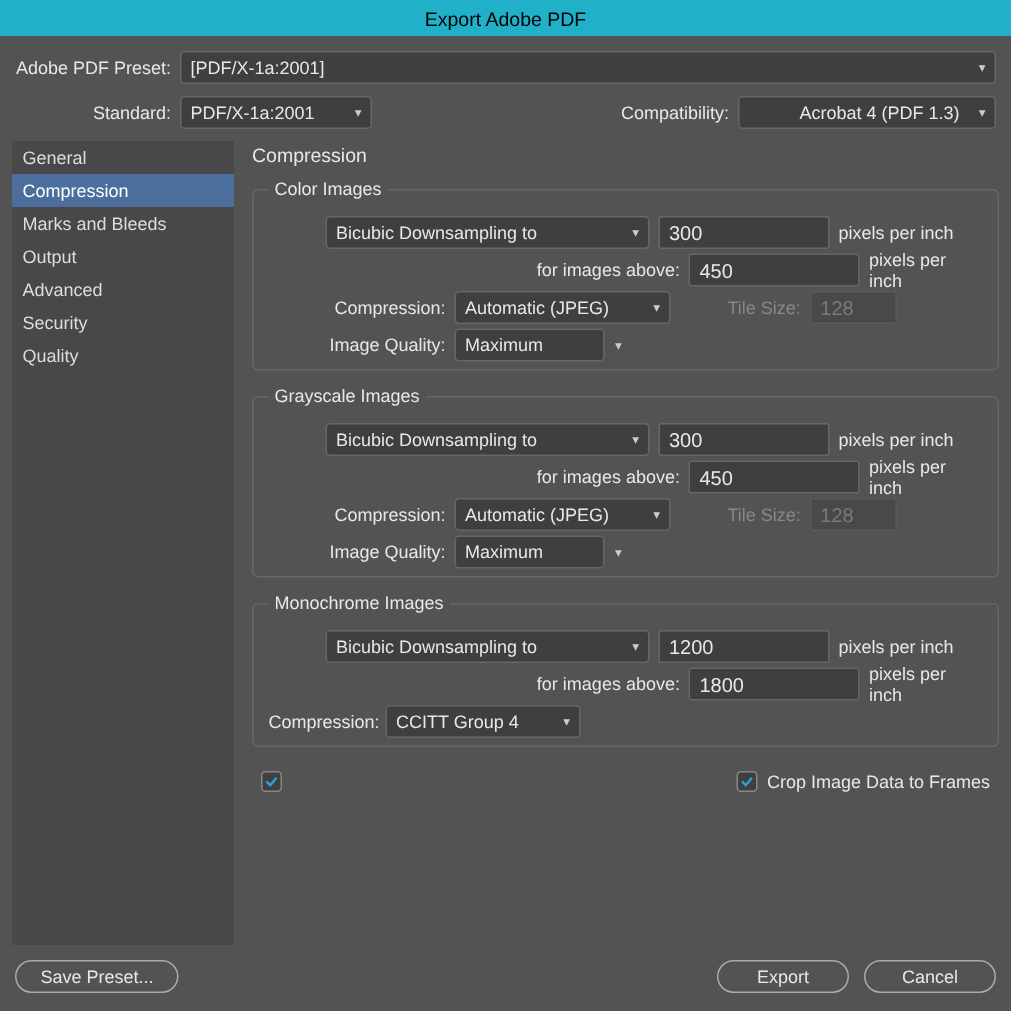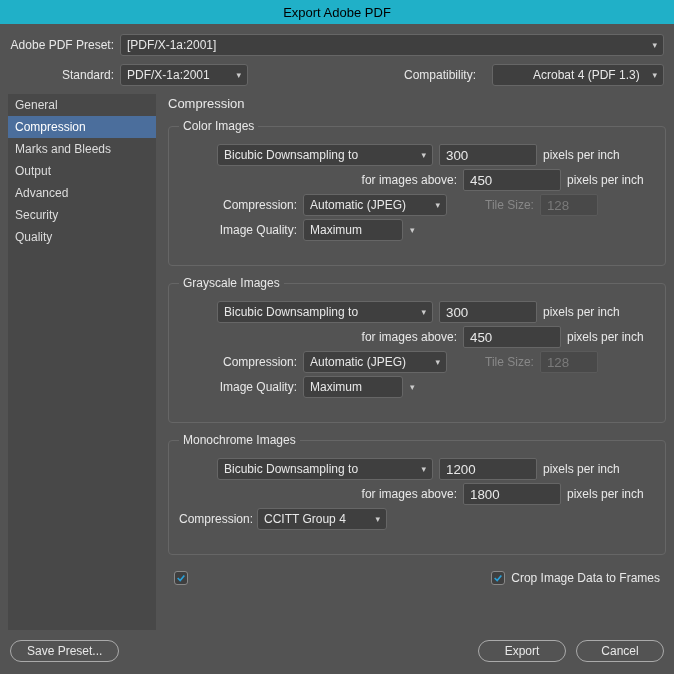--- a/index.html
+++ b/index.html
@@ -6,40 +6,40 @@
   body { width: 674px; height: 674px; background: #535353; color: #e8e8e8; font-size: 12px; overflow: hidden; }
   .titlebar { background: #20b0c8; height: 24px; display: flex; align-items: center; justify-content: center; color: #000; font-size: 13px; }
   .preset-row { display: flex; align-items: center; padding: 10px 10px 4px 10px; }
   .preset-row label { width: 110px; text-align: right; padding-right: 6px; }
   .preset-row .dropdown { flex: 1; }
   .std-row { display: flex; align-items: center; padding: 4px 10px 8px 10px; }
   .std-row .left { display: flex; align-items: center; flex: 1; }
   .std-row .left label { width: 110px; text-align: right; padding-right: 6px; }
   .std-row .left .dropdown { width: 128px; }
   .std-row .right { display: flex; align-items: center; }
-  .std-row .right label { padding-right: 16px; }
+  .std-row .right label { padding-right: 6px; }
   .std-row .right .dropdown { width: 172px; padding-left: 40px; }
   .main { display: flex; padding: 0 8px; }
   .sidebar { width: 148px; background: #484848; display: flex; flex-direction: column; height: 536px; }
   .sidebar-item { padding: 4px 7px; font-size: 12px; color: #ddd; cursor: default; height: 22px; display: flex; align-items: center; }
   .sidebar-item.selected { background: #4b6e9c; color: #fff; }
   .content { flex: 1; padding: 0 0 0 12px; }
   .section-title { font-size: 13px; color: #e8e8e8; padding: 2px 0 8px 0; }
-  fieldset { border: 1px solid #666; border-radius: 4px; padding: 8px 10px 21px 10px; margin-bottom: 10px; position: relative; }
+  fieldset { border: 1px solid #666; border-radius: 4px; padding: 8px 10px 2px 10px; margin-bottom: 10px; position: relative; }
   fieldset legend { padding: 0 4px; font-size: 12px; color: #e8e8e8; }
   .row { display: flex; align-items: center; margin: 3px 0; height: 22px; }
   .spacer-col { width: 38px; }
   .dropdown { background: #3f3f3f; border: 1px solid #666; color: #e8e8e8; height: 22px; border-radius: 3px; display: flex; align-items: center; justify-content: space-between; padding: 0 6px; position: relative; }
   .dropdown .chev { margin-left: 6px; font-size: 9px; color: #ccc; }
   .text-input { background: #3f3f3f; border: 1px solid #666; color: #e8e8e8; height: 22px; border-radius: 2px; padding: 0 6px; }
   .label-right { width: 124px; text-align: right; padding-right: 6px; }
   .dd-wide { width: 216px; }
   .dd-comp { width: 144px; }
   .dd-iq { width: 100px; gap: 42px; }
-  .num { width: 98px; margin-left: 6px; }
+  .num { width: 114px; margin-left: 6px; }
   .ppi { margin-left: 6px; }
   .tile-label { margin-left: 38px; color: #888; }
   .tile-input { background: #494949; border: 1px solid #5a5a5a; color: #7a7a7a; height: 22px; border-radius: 2px; padding: 0 6px; width: 58px; margin-left: 6px; }
   .comp-row { display:flex; align-items:center; }
   .comp-row .lab { width: 78px; text-align:right; padding-right:6px; }
   .check-row { display: flex; align-items: center; padding: 2px 4px; }
   .check-icon { width: 14px; height: 14px; border: 1px solid #888; border-radius: 3px; background: #3f3f3f; display: inline-flex; align-items: center; justify-content: center; margin-right: 6px; }
   .check-icon svg { width: 10px; height: 10px; }
   .check-icon svg path { stroke: #29a0d8; stroke-width: 2; fill: none; }
   .bottom { display: flex; align-items: center; padding: 10px 10px 0 10px; }

